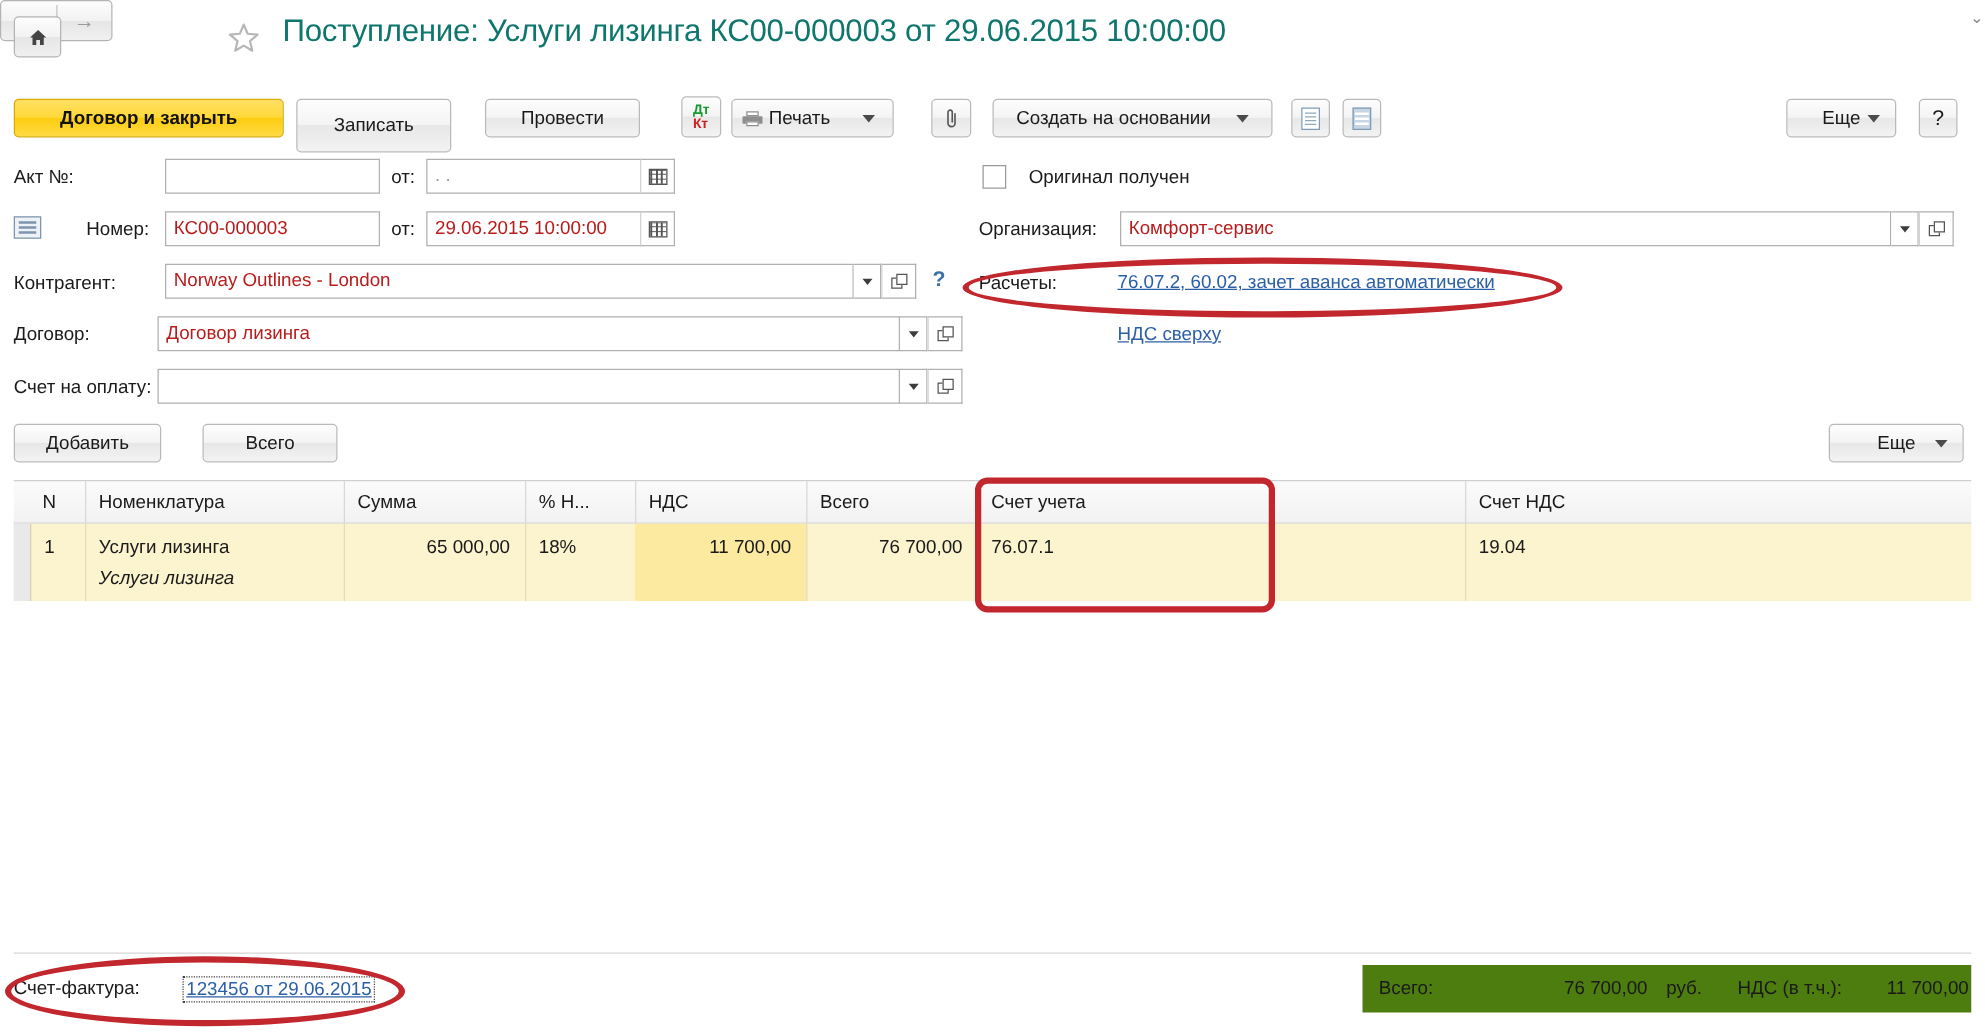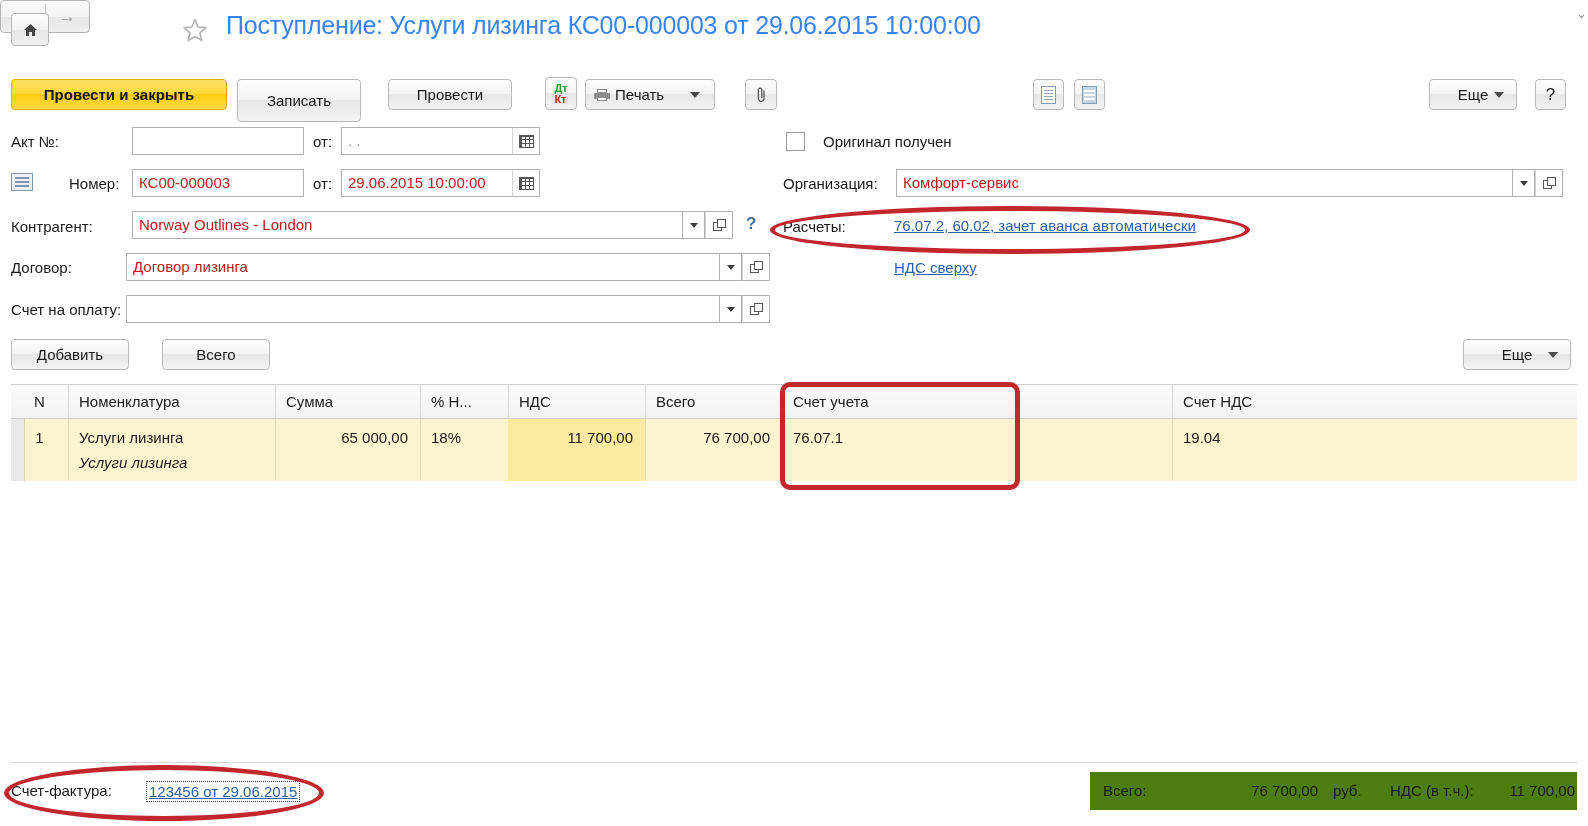--- a/index.html
+++ b/index.html
@@ -28,21 +28,21 @@
     border:1px solid #b4b4b4;border-radius:4px;box-sizing:border-box;display:flex;}
   #backfwd > div{flex:1;display:flex;align-items:center;justify-content:center;}
   #backfwd .divline{flex:0 0 1px;background:#c4c4c4;margin:3px 0;}
   .glyph{font-size:17px;line-height:1;color:#333;}
   .glyph.dim{color:#9a9a9a;}
   #star-btn{position:absolute;left:178px;top:15px;width:34px;height:30px;
     display:flex;align-items:center;justify-content:center;}
   #star-btn svg{display:block;}
   #page-title{
     position:absolute;left:226px;top:11px;
-    font-size:25px;font-weight:400;color:#3b82f6;white-space:nowrap;
+    font-size:25px;font-weight:400;color:#0f766e;white-space:nowrap;
     letter-spacing:-0.2px;
   }
   #titlebar-corner{position:absolute;right:2px;top:6px;width:10px;height:18px;
      color:#8b8b8b;font-size:13px;}
 
   
   .cmdbar{position:absolute;left:0;top:66px;width:1588px;height:56px;}
   .btn{
     position:absolute;box-sizing:border-box;
     background:linear-gradient(to bottom,#fdfdfd 0%,#f4f4f4 48%,#e7e7e7 50%,#f3f3f3 100%);
@@ -188,21 +188,21 @@
       </svg>
     </div>
 
     <div id="page-title">Поступление: Услуги лизинга КС00-000003 от 29.06.2015 10:00:00</div>
     <div id="titlebar-corner">⌄</div>
   </div>
 
   <div class="cmdbar">
 
     <div class="btn primary" id="btn-post-close">
-      <span>Провести и закрыть</span>
+      <span>Договор и закрыть</span>
     </div>
 
     <div class="btn" id="btn-write">
       <span>Записать</span>
     </div>
 
     <div class="btn" id="btn-post">
       <span>Провести</span>
     </div>
 
@@ -222,20 +222,24 @@
       <span>Печать</span>
       <span class="caret"></span>
     </div>
 
     <div class="btn" id="btn-clip">
       <svg width="11" height="18" viewBox="0 0 11 18">
         <path d="M8 4.5 L8 12.5 A2.8 2.8 0 0 1 2.4 12.5 L2.4 3.8 A1.7 1.7 0 0 1 5.8 3.8 L5.8 12" fill="none" stroke="#555" stroke-width="1.3"></path>
       </svg>
     </div>
 
+    <div class="btn" id="btn-create-base">
+      <span>Создать на основании</span>
+      <span class="caret"></span>
+    </div>
 
     <div class="btn" id="btn-doc1">
       <span class="docicon">
         <i style="top:3px"></i>
           <i style="top:6px"></i>
           <i style="top:9px"></i>
           <i style="top:12px"></i>
       </span>
     </div>
 

